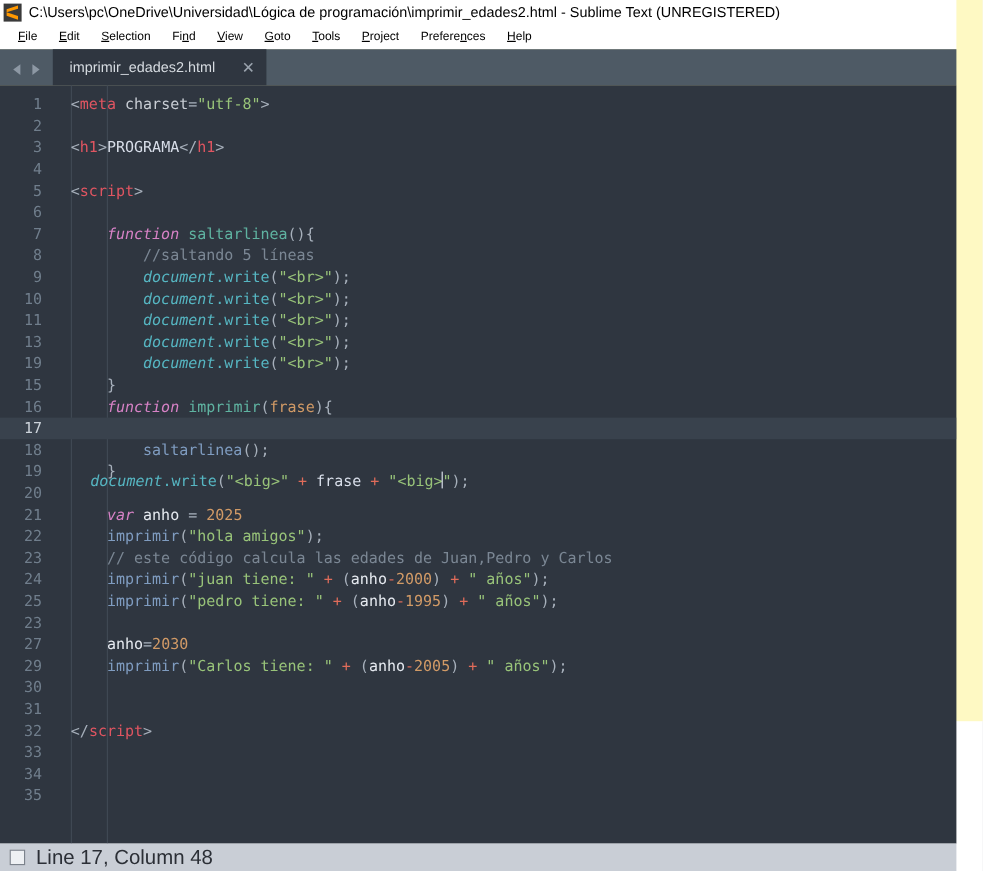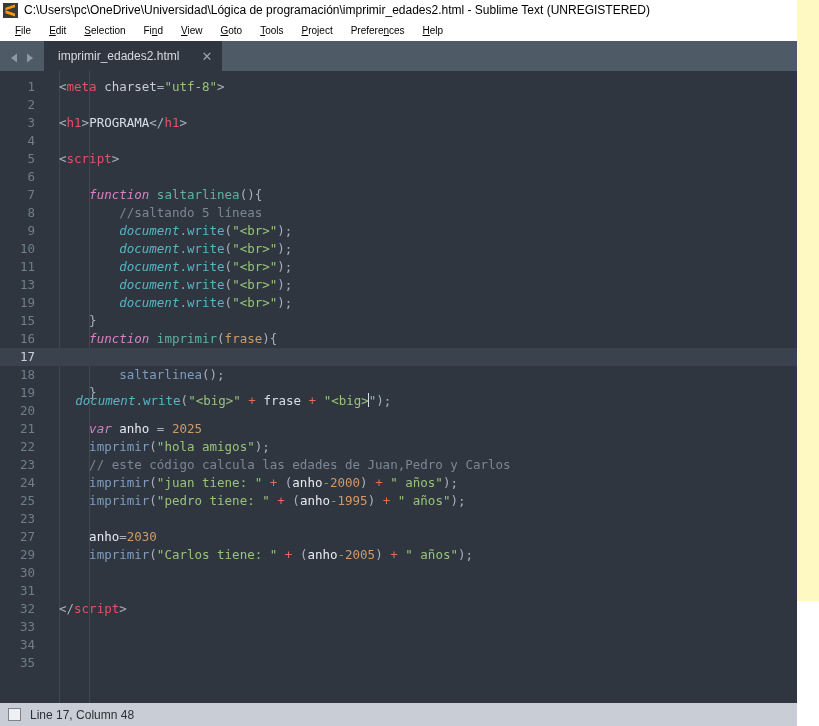--- a/index.html
+++ b/index.html
@@ -177,21 +177,21 @@
     padding-left: 8px;
   }
   .status-icon {
     width: 13px; height: 13px;
     border: 1px solid #7c838c;
     background: #eef0f3;
     margin-right: 9px;
     flex: 0 0 auto;
   }
   .status-text {
-    font-size: 12px; color: #2b2f36;
+    font-size: 17px; color: #2b2f36;
     font-family: "Liberation Sans", sans-serif;
     white-space: nowrap;
   }
 </style>
 </head>
 <body>
 
 <div id="app">
 
   <div class="titlebar">

